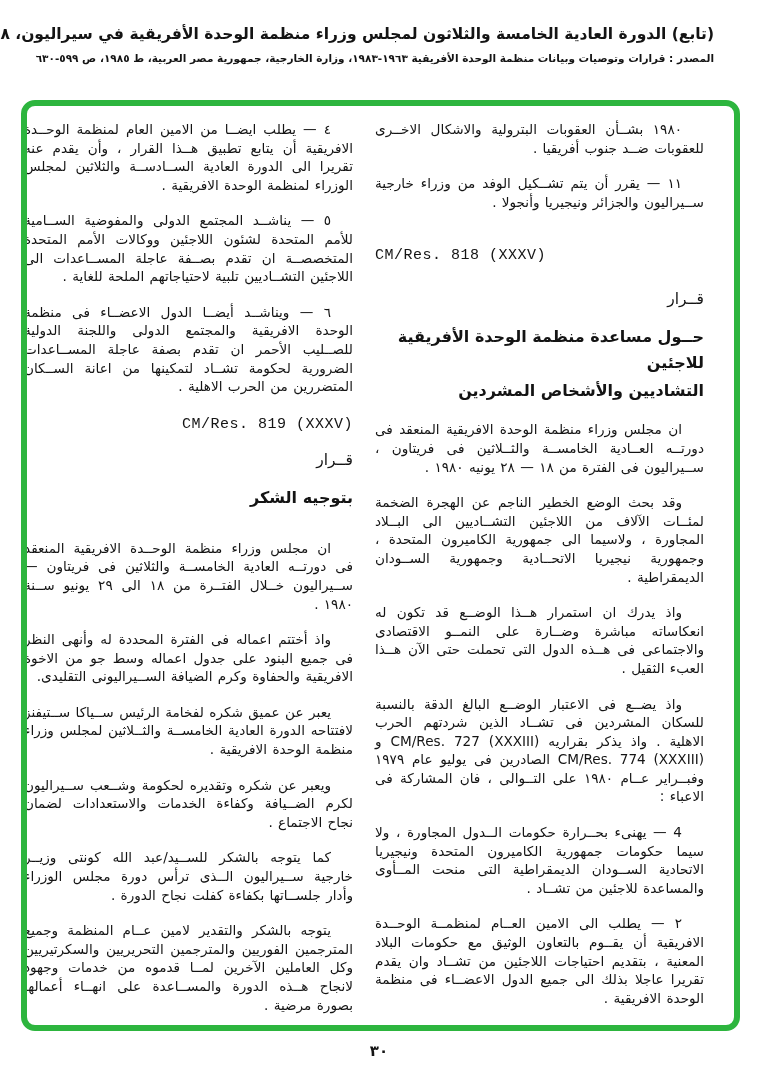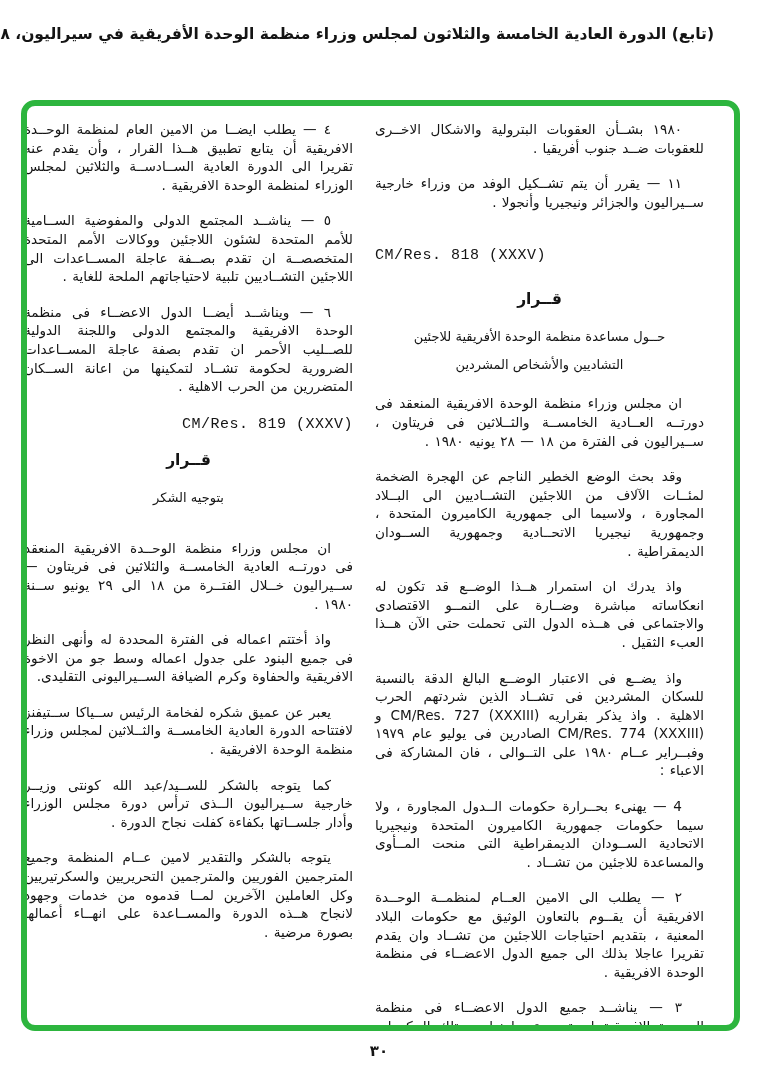--- a/index.html
+++ b/index.html
@@ -64,49 +64,48 @@
   .ref {
     direction: ltr;
     text-align: left;
     font-family: Liberation Mono, monospace;
     font-size: 15px;
     letter-spacing: 0.5px;
     margin: 36px 0 26px 0;
   }
   .ref-left { margin: 20px 0 18px 0; text-align: right; }
   .heading {
-    text-align: center;
-    font-weight: bold;
+    font-weight: normal;
     font-size: 15.5px;
     margin: 6px 0 16px 0;
   }
   .subtitle {
-    text-align: center;
-    font-weight: normal;
-    font-size: 13px;
+    font-weight: bold;
+    font-size: 16px;
     line-height: 26px;
     margin-bottom: 2px;
   }
   .subtitle.last { margin-bottom: 16px; }
   .gap-top { margin-top: 28px; }
   .page-footer {
     position: absolute;
     left: 0;
     top: 1042px;
     width: 758px;
     text-align: center;
     font-size: 15px;
     font-weight: bold;
   }
 </style>
 </head>
 <body>
 
 <header class="page-header" lang="ar" dir="rtl">
   <div class="header-line1">(تابع) الدورة العادية الخامسة والثلاثون لمجلس وزراء منظمة الوحدة الأفريقية في سيراليون، ١٨-٢٨ يونيه ١٩٨٠</div>
+  <div class="header-line2">المصدر : قرارات وتوصيات وبيانات منظمة الوحدة الأفريقية ١٩٦٣-١٩٨٣، وزارة الخارجية، جمهورية مصر العربية، ط ١٩٨٥، ص ٥٩٩-٦٣٠</div>
 </header>
 
 <div class="content-frame">
   <div class="columns">
 
     <section class="column" lang="ar" dir="rtl">
       <p class="para">١٩٨٠ بشــأن العقوبات البترولية والاشكال الاخــرى للعقوبات ضــد جنوب أفريقيا .</p>
       <p class="para">١١ — يقرر أن يتم تشــكيل الوفد من وزراء خارجية ســيراليون والجزائر ونيجيريا وأنجولا .</p>
       <div class="ref">CM/Res. 818 (XXXV)</div>
       <div class="heading">قــرار</div>
@@ -124,20 +123,21 @@
     <section class="column" lang="ar" dir="rtl">
       <p class="para">٤ — يطلب ايضــا من الامين العام لمنظمة الوحــدة الافريقية أن يتابع تطبيق هــذا القرار ، وأن يقدم عنه تقريرا الى الدورة العادية الســادســة والثلاثين لمجلس الوزراء لمنظمة الوحدة الافريقية .</p>
       <p class="para">٥ — يناشــد المجتمع الدولى والمفوضية الســامية للأمم المتحدة لشئون اللاجئين ووكالات الأمم المتحدة المتخصصــة ان تقدم بصــفة عاجلة المســاعدات الى اللاجئين التشــاديين تلبية لاحتياجاتهم الملحة للغاية .</p>
       <p class="para">٦ — ويناشــد أيضــا الدول الاعضــاء فى منظمة الوحدة الافريقية والمجتمع الدولى واللجنة الدولية للصــليب الأحمر ان تقدم بصفة عاجلة المســاعدات الضرورية لحكومة تشــاد لتمكينها من اعانة الســكان المتضررين من الحرب الاهلية .</p>
       <div class="ref ref-left">CM/Res. 819 (XXXV)</div>
       <div class="heading">قــرار</div>
       <div class="subtitle last">بتوجيه الشكر</div>
       <p class="para gap-top">ان مجلس وزراء منظمة الوحــدة الافريقية المنعقد فى دورتــه العادية الخامســة والثلاثين فى فريتاون — ســيراليون خــلال الفتــرة من ١٨ الى ٢٩ يونيو ســنة ١٩٨٠ .</p>
       <p class="para">واذ أختتم اعماله فى الفترة المحددة له وأنهى النظر فى جميع البنود على جدول اعماله وسط جو من الاخوة الافريقية والحفاوة وكرم الضيافة الســيراليونى التقليدى.</p>
       <p class="para">يعبر عن عميق شكره لفخامة الرئيس ســياكا ســتيفنز لافتتاحه الدورة العادية الخامســة والثــلاثين لمجلس وزراء منظمة الوحدة الافريقية .</p>
+      <p class="para">ويعبر عن شكره وتقديره لحكومة وشــعب ســيراليون لكرم الضــيافة وكفاءة الخدمات والاستعدادات لضمان نجاح الاجتماع .</p>
       <p class="para">كما يتوجه بالشكر للســيد/عبد الله كونتى وزيــر خارجية ســيراليون الــذى ترأس دورة مجلس الوزراء وأدار جلســاتها بكفاءة كفلت نجاح الدورة .</p>
       <p class="para">يتوجه بالشكر والتقدير لامين عــام المنظمة وجميع المترجمين الفوريين والمترجمين التحريريين والسكرتيريين وكل العاملين الآخرين لمــا قدموه من خدمات وجهود لانجاح هــذه الدورة والمســاعدة على انهــاء أعمالها بصورة مرضية .</p>
     </section>
 
   </div>
 </div>
 
 <footer class="page-footer">٣٠</footer>
 
 </body></html>

